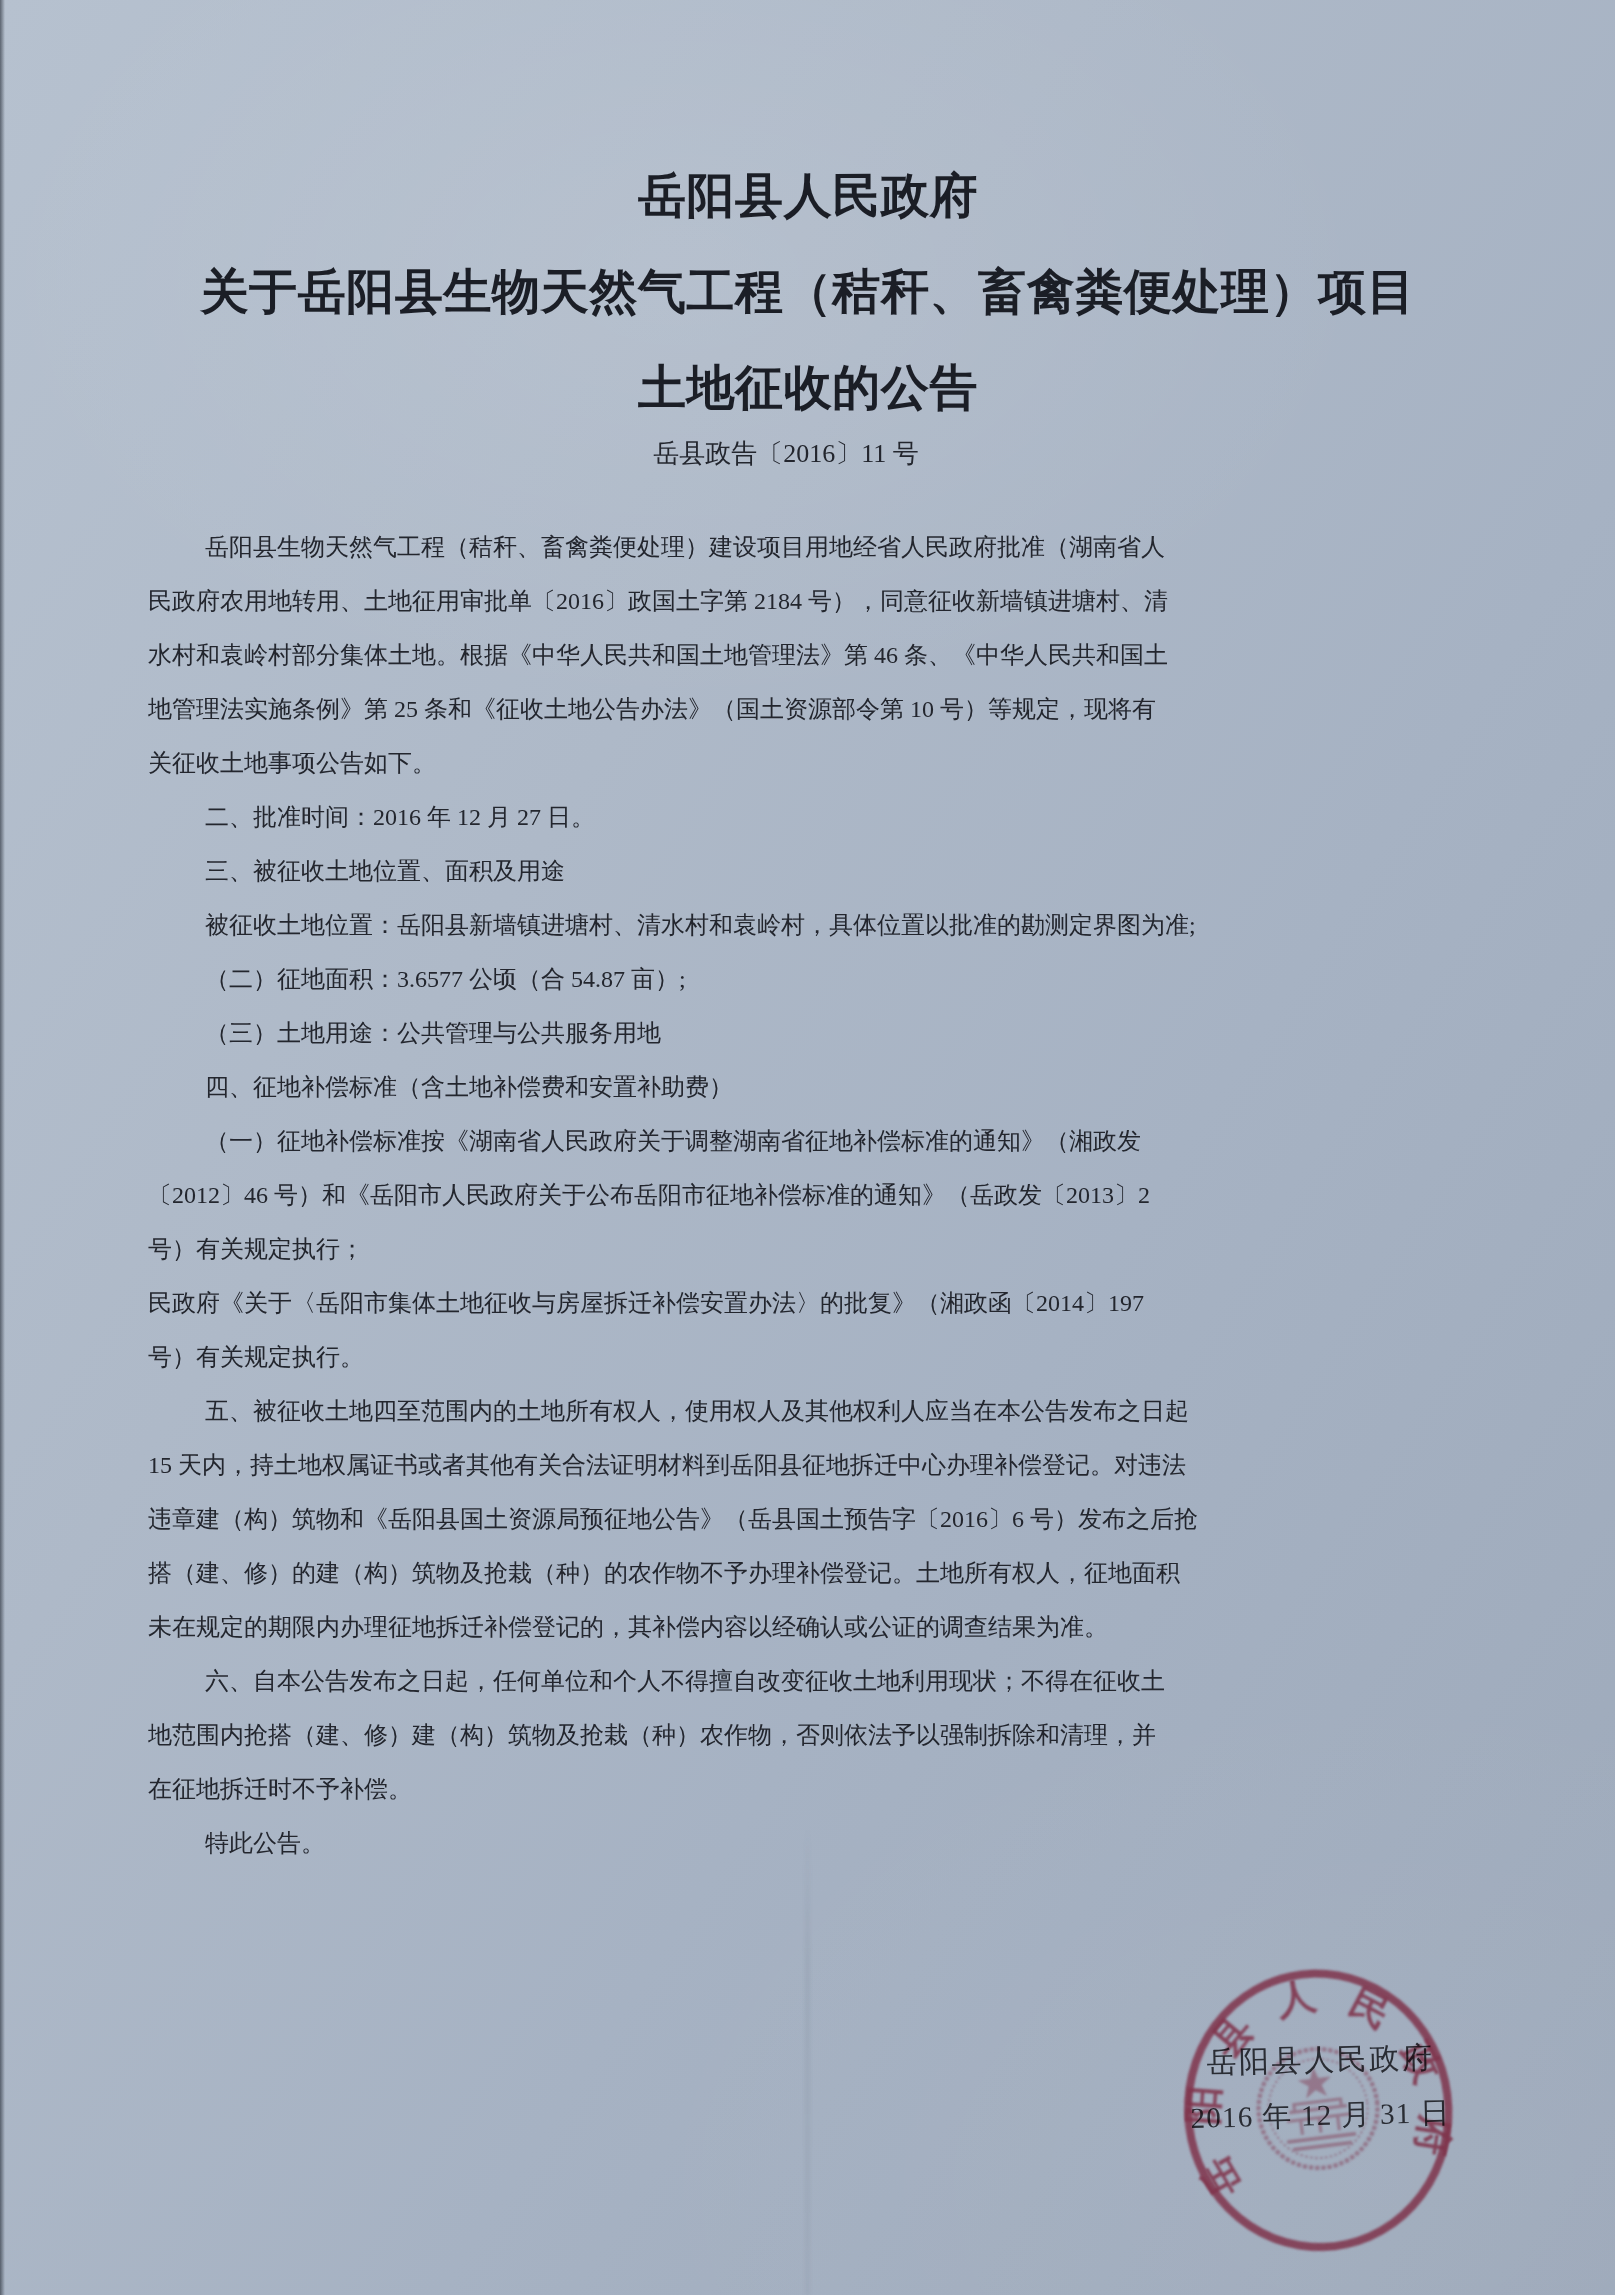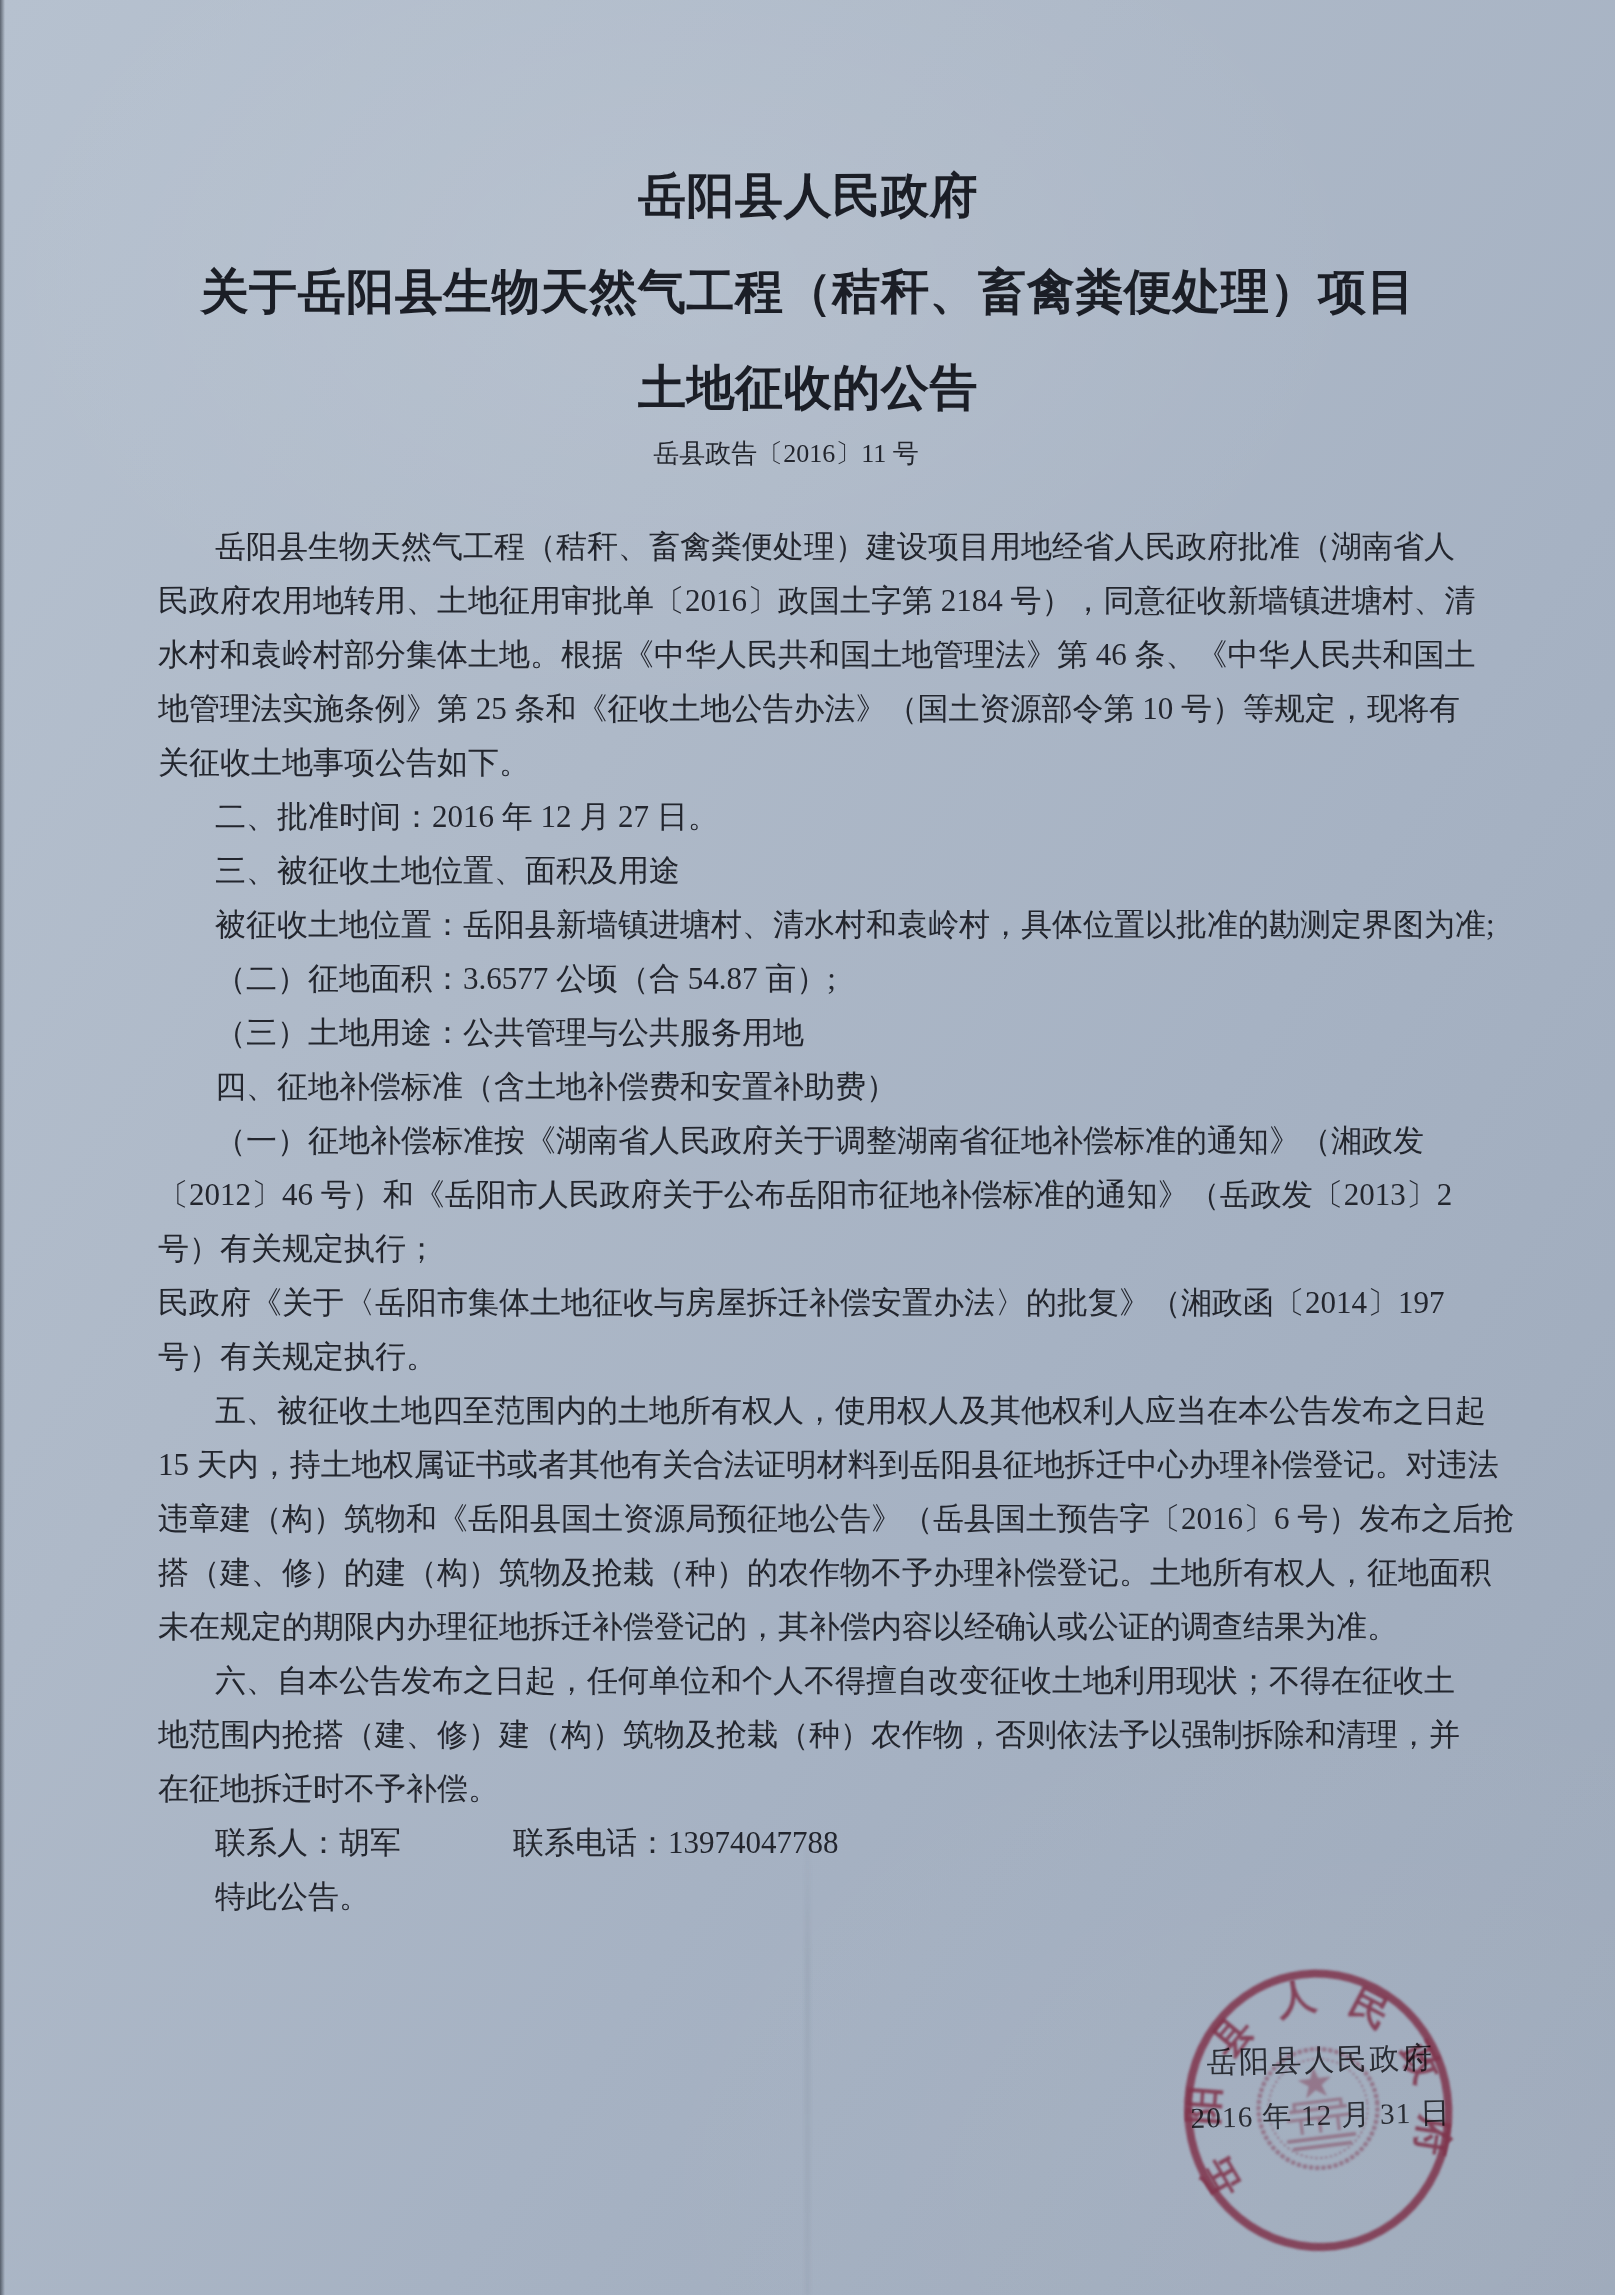--- a/index.html
+++ b/index.html
@@ -26,22 +26,22 @@
   .title{
     position:absolute;left:0;top:148px;width:1616px;
     text-align:center;font-size:48px;line-height:96px;
     font-weight:bold;color:#1b1e26;letter-spacing:0.6px;
   }
   .docnum{
     position:absolute;left:0;top:435px;width:1572px;
     text-align:center;font-size:26px;line-height:38px;color:#23262e;
   }
   .body{
-    position:absolute;left:158px;top:520px;width:1314px;
-    font-size:31px;line-height:54px;letter-spacing:0px;
+    position:absolute;left:148px;top:520px;width:1314px;
+    font-size:24px;line-height:54px;letter-spacing:0px;
     white-space:nowrap;
   }
   .line{height:54px;}
   .indent{padding-left:57px;}
   .contact-gap{display:inline-block;width:112px;}
   .sig{
     position:absolute;left:1174px;width:293px;text-align:center;
     color:#2a2d34;transform:rotate(-1.3deg);
   }
   .sig-org{top:2040px;font-size:30px;letter-spacing:2.6px;}
@@ -88,21 +88,20 @@
     <div class="line">号）有关规定执行。</div>
     <div class="line indent">五、被征收土地四至范围内的土地所有权人，使用权人及其他权利人应当在本公告发布之日起</div>
     <div class="line">15 天内，持土地权属证书或者其他有关合法证明材料到岳阳县征地拆迁中心办理补偿登记。对违法</div>
     <div class="line">违章建（构）筑物和《岳阳县国土资源局预征地公告》（岳县国土预告字〔2016〕6 号）发布之后抢</div>
     <div class="line">搭（建、修）的建（构）筑物及抢栽（种）的农作物不予办理补偿登记。土地所有权人，征地面积</div>
     <div class="line">未在规定的期限内办理征地拆迁补偿登记的，其补偿内容以经确认或公证的调查结果为准。</div>
     <div class="line indent">六、自本公告发布之日起，任何单位和个人不得擅自改变征收土地利用现状；不得在征收土</div>
     <div class="line">地范围内抢搭（建、修）建（构）筑物及抢栽（种）农作物，否则依法予以强制拆除和清理，并</div>
     <div class="line">在征地拆迁时不予补偿。</div>
 
-    <div class="line indent"><span>联系人：胡军</span><span class="contact-gap"></span><span>联系电话：13974047788</span></div>
 
     <div class="line indent">特此公告。</div>
   </div>
 
   <div class="sig sig-org">岳阳县人民政府</div>
   <div class="sig sig-date">2016 年 12 月 31 日</div>
 
   <svg class="seal" viewBox="0 0 460 470">
     <defs>
       <path id="ringpath" d="M 95,345 A 165,172 0 1 1 365,345"></path>

